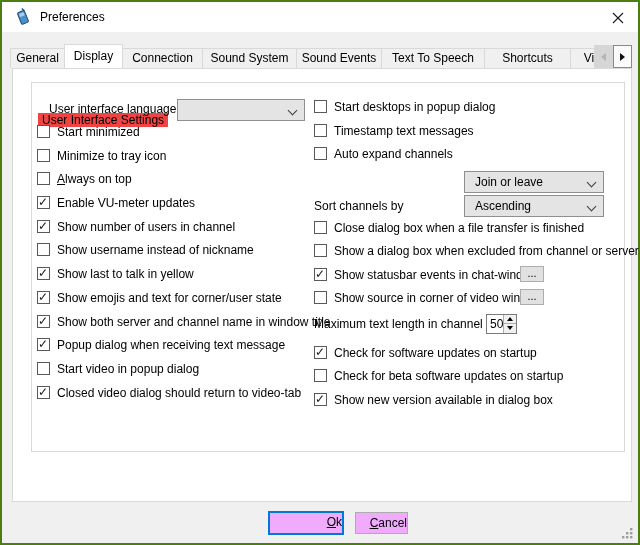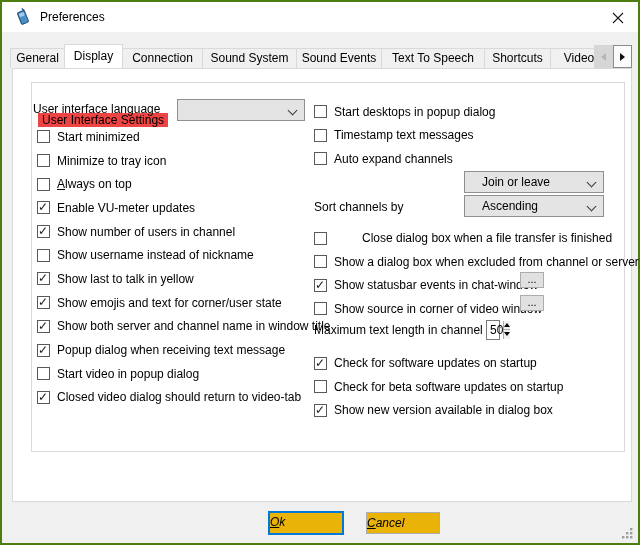--- a/index.html
+++ b/index.html
@@ -18,80 +18,80 @@
     display:flex; align-items:center; justify-content:center; cursor:pointer; }
 
   
   .tabbar { position:absolute; left:8px; top:42px; height:24px; width:616px;
     display:flex; align-items:flex-end; overflow:hidden; z-index:2; }
   .tab { box-sizing:border-box; height:20px; line-height:18px; text-align:center;
     background:#f0f0f0; border:1px solid #d9d9d9; border-bottom:none; margin-right:-1px; flex:none; }
   .tab.selected { height:24px; line-height:23px; background:#fff; z-index:3; position:relative; }
   .tab:nth-child(1){width:55px} .tab:nth-child(2){width:59px} .tab:nth-child(3){width:81px}
   .tab:nth-child(4){width:95px} .tab:nth-child(5){width:86px} .tab:nth-child(6){width:104px}
-  .tab:nth-child(7){width:67px} .tab:nth-child(8){width:58px}
+  .tab:nth-child(7){width:87px} .tab:nth-child(8){width:58px}
   .tab-scroll { position:absolute; left:592px; top:43px; height:23px; display:flex; z-index:4; }
   .sbtn { width:19px; height:23px; box-sizing:border-box; display:flex; align-items:center; justify-content:center; }
   .sbtn.disabled { background:#d6d6d6; }
   .sbtn.enabled  { background:#fbfbfb; border:1px solid #8a8a8a; }
   .tri-left  { width:0; height:0; border-top:4px solid transparent; border-bottom:4px solid transparent; border-right:5px solid #b5b5b5; }
   .tri-right { width:0; height:0; border-top:4px solid transparent; border-bottom:4px solid transparent; border-left:5px solid #101010; }
 
   
   .page { position:absolute; left:10px; top:66px; width:620px; height:434px;
     background:#fff; border:1px solid #d9d9d9; box-sizing:border-box; z-index:1; }
   .groupbox { position:absolute; left:18px; top:13px; width:594px; height:370px;
     border:1px solid #d9d9d9; box-sizing:border-box; }
   .group-title { position:absolute; left:6px; top:-8px; background:#ef4444; padding:0 4px; white-space:nowrap;margin-top:38px; }
 
-  .lang-label { position:absolute; left:20px; top:29px; line-height:22px; white-space:nowrap; }
+  .lang-label { position:absolute; left:36px; top:29px; line-height:22px; white-space:nowrap; }
   .lang-combo { position:absolute; left:164px; top:30px; width:128px; height:22px; }
 
   .left-col  { position:absolute; left:24px;  top:56px; width:280px; }
   .right-col { position:absolute; left:301px; top:31px; width:314px; }
 
-  .row { display:flex; align-items:center; position:relative; white-space:nowrap; }
+  .row { display:flex; align-items:flex-start; position:relative; white-space:nowrap; }
   .left-col .row { height:23.7px; }
   .row-checkbox, .row-checkbox-button { height:23.5px; }
   .row-combo { height:24px; }
-  .row-combo + .row-checkbox { margin-top:8px;gap:28px; }
+  .row-combo + .row-checkbox { margin-top:2px; }
   .row-spin { height:19.5px; margin-bottom:11.5px; }
 
   .cb { width:13px; height:13px; box-sizing:border-box; border:1px solid #595959; background:#fff;
     position:relative; flex:none; cursor:pointer; }
   .cb.checked::after { content:"✓"; position:absolute; left:0px; top:-2px;
     font-size:12px; line-height:14px; color:#1b1b1b; }
   .cb-label { margin-left:7px; line-height:14px; }
 
   .combo { box-sizing:border-box; background:#e4e4e4; border:1px solid #8f8f8f;
-    display:flex; align-items:center; padding-left:17px; position:relative; cursor:default; }
+    display:flex; align-items:center; padding-left:10px; position:relative; cursor:default; }
   .row .combo { position:absolute; left:150px; top:0; width:140px; height:22px; }
   .chev { position:absolute; right:8px; top:7px; width:6px; height:6px;
     border-right:1px solid #3c3c3c; border-bottom:1px solid #3c3c3c; transform:rotate(45deg); }
 
   .flabel { line-height:22px; }
   .row-spin .flabel { line-height:19px; }
 
   .dots-btn { position:absolute; left:206px; top:-2px; width:24px; height:16px; box-sizing:border-box;
     background:#e1e1e1; border:1px solid #adadad; text-align:center; line-height:13px; font-size:11px; cursor:pointer; }
 
-  .spin { position:absolute; left:172px; top:-1px; width:14px; height:20px; box-sizing:border-box;
+  .spin { position:absolute; left:172px; top:-1px; width:31px; height:20px; box-sizing:border-box;
     border:1px solid #7a7a7a; background:#fff; display:flex; }
   .spin-val { flex:1; line-height:18px; padding-left:3px; }
   .spin-arrows { width:13px; border-left:1px solid #adadad; display:flex; flex-direction:column; }
   .spin-up, .spin-down { flex:1; display:flex; align-items:center; justify-content:center; background:#f0f0f0; cursor:pointer; }
   .spin-up { border-bottom:1px solid #adadad; }
   .tri-up   { width:0; height:0; border-left:3px solid transparent; border-right:3px solid transparent; border-bottom:4px solid #000; }
   .tri-down { width:0; height:0; border-left:3px solid transparent; border-right:3px solid transparent; border-top:4px solid #000; }
 
   
-  .btn { box-sizing:border-box; background:#eab308; text-align:left; cursor:pointer;font-style:italic; }
+  .btn { box-sizing:border-box; background:#f0abfc; text-align:right; cursor:pointer; }
   .btn-ok { position:absolute; left:266px; top:509px; width:76px; height:24px;
     border:2px solid #0078d7; line-height:19px; }
-  .btn-cancel { position:absolute; left:364px; top:510px; width:74px; height:22px;
+  .btn-cancel { position:absolute; left:353px; top:510px; width:53px; height:22px;
     border:1px solid #adadad; line-height:20px; }
 
   .grip { position:absolute; right:4px; bottom:3px; width:13px; height:13px; cursor:nwse-resize; }
   u { text-decoration:underline; }
 </style>
 </head>
 <body>
 
 <div class="window">
 

